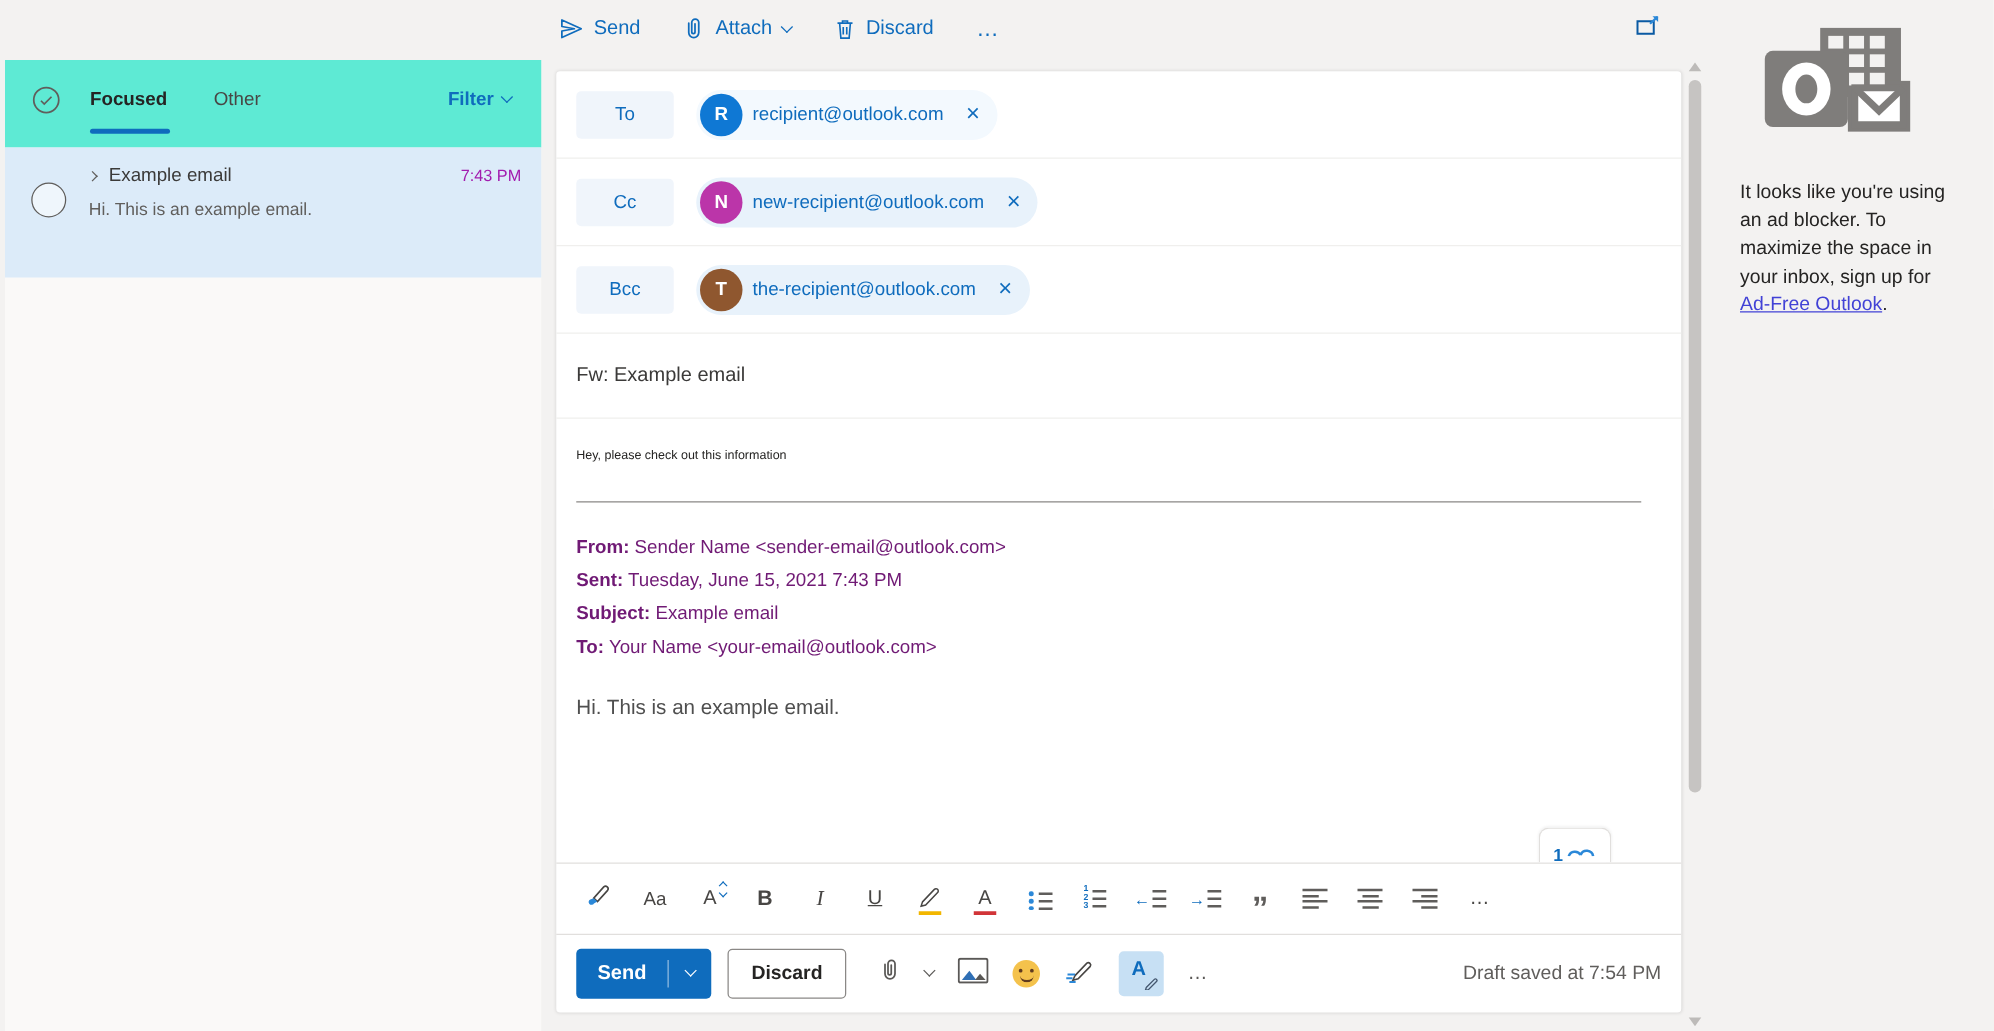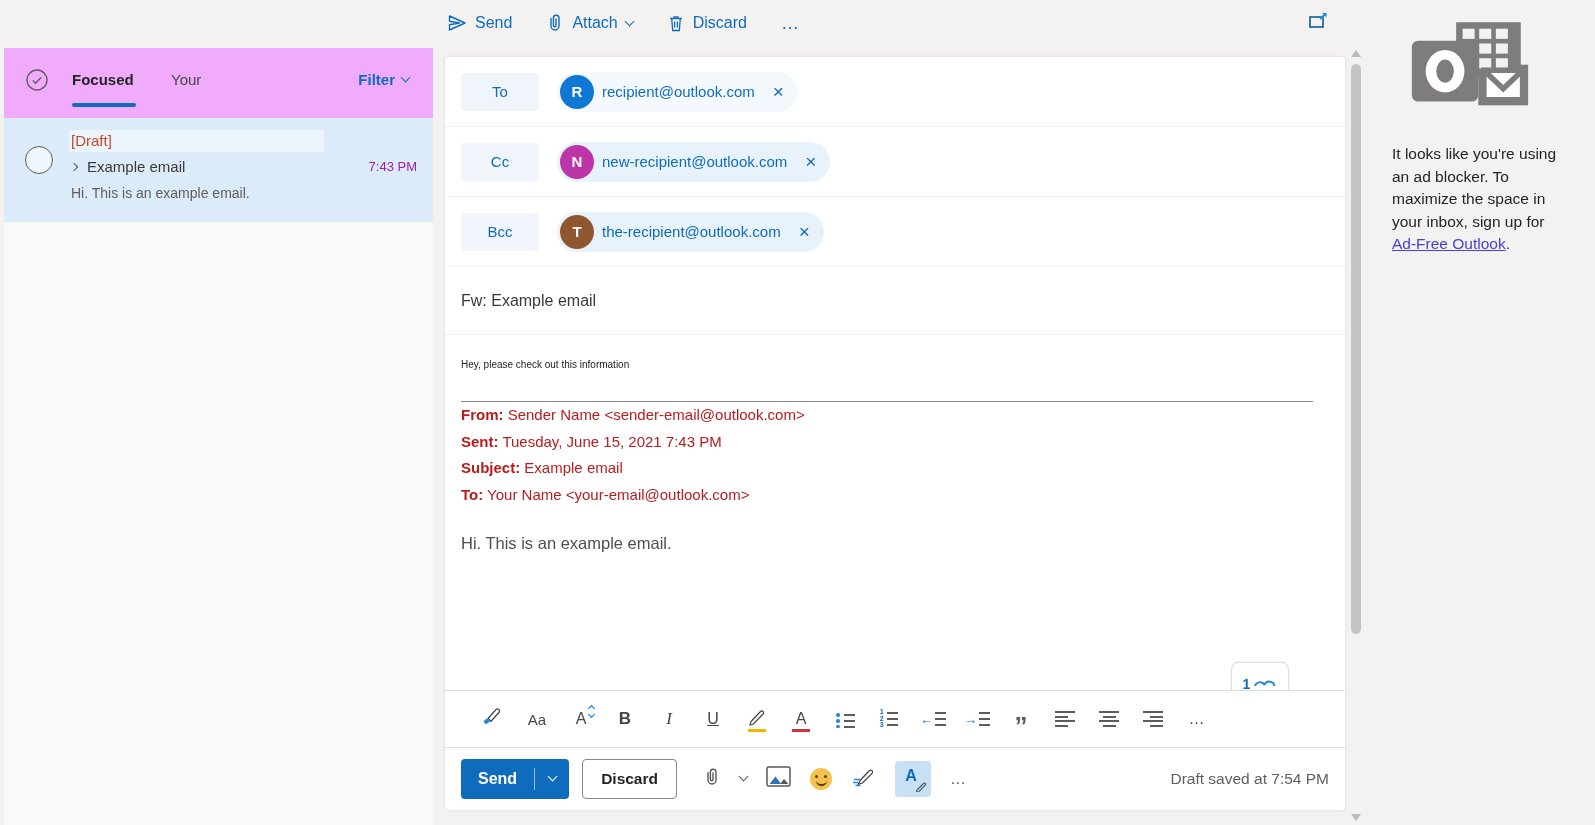--- a/index.html
+++ b/index.html
@@ -15,21 +15,21 @@
   .top-toolbar { position:absolute; left:0; top:0; width:100%; height:46px; }
   .tt-group { position:absolute; left:447px; top:0; height:46px; display:flex; align-items:center; gap:34px; }
   .tt-btn { display:flex; align-items:center; gap:8px; color:var(--accent); font-size:16px; cursor:pointer; }
   .tt-btn svg { display:block; }
   .chev { width:7px; height:7px; border-right:1.5px solid currentColor; border-bottom:1.5px solid currentColor;
           display:inline-block; transform:rotate(45deg); margin-top:-4px; }
   .tt-more { font-size:18px; letter-spacing:2px; color:var(--accent); cursor:pointer; }
   .popout { position:absolute; left:1308px; top:11px; color:var(--accent); cursor:pointer; }
   
   .list-panel { position:absolute; left:4px; top:48px; width:429px; height:777px; background:#faf9f8; }
-  .list-header { position:relative; height:70px; background:#f0abfc; }
+  .list-header { position:relative; height:70px; background:#5eead4; }
   .select-all { position:absolute; left:21px; top:20px; cursor:pointer; }
   .tab { position:absolute; top:23px; font-size:15px; cursor:pointer; color:#484644; }
   .tab-focused { left:68px; font-weight:bold; color:#252423; }
   .tab-other { left:167px; }
   .tab-underline { position:absolute; left:68px; top:55px; width:64px; height:4px; background:var(--accent); border-radius:2px; }
   .filter-btn { position:absolute; right:24px; top:23px; color:var(--accent); font-size:15px; font-weight:bold; cursor:pointer; display:flex; align-items:center; gap:7px; }
   .list-item { position:relative; height:104px; background:var(--selected_bg); cursor:pointer; }
   .radio { position:absolute; left:21px; top:28px; width:28px; height:28px; border-radius:50%; border:1.5px solid #5f5d5b; background:rgba(255,255,255,.55); cursor:pointer; }
   .li-rows { position:absolute; left:67px; right:16px; top:10px; }
   .li-row1 { position:relative; height:26px; line-height:26px; font-size:15px; }
@@ -48,30 +48,30 @@
   .pill { margin-left:18px; height:40px; border-radius:20px; display:flex; align-items:center; cursor:pointer; }
   .avatar { width:34px; height:34px; border-radius:50%; margin-left:3px; color:#fff; font-size:15px; font-weight:bold;
             display:flex; align-items:center; justify-content:center; }
   .pill-email { color:var(--accent); font-size:15px; margin:0 10px 0 8px; }
   .pill-x { color:var(--accent); font-size:19px; padding:0 14px 0 8px; cursor:pointer; line-height:1; }
   .subject-row { height:68px; display:flex; align-items:center; padding:0 16px; border-bottom:1px solid #f0efed;
                  font-size:16px; color:#3b3a39; }
   .body-area { position:relative; height:355px; padding:0 16px; overflow:hidden; cursor:text; }
   .body-intro { margin-top:24px; font-size:10px; color:#252423; }
   .body-divider { margin-top:31px; border:none; border-top:1px solid #8a8886; width:852px; }
-  .quoted { font-size:15px; color:#b91c1c; line-height:26.5px; }
+  .quoted { margin-top:23px; font-size:15px; color:#701a75; line-height:26.5px; }
   .quoted b { font-weight:bold; }
   .body-closing { margin-top:26px; font-size:16.5px; color:#4f4f4f; }
   .editor-badge { position:absolute; right:56px; bottom:0; width:58px; height:28px; background:#fff;
                   border:1px solid #e1dfdd; border-bottom:none; border-radius:8px 8px 0 0;
                   display:flex; align-items:flex-end; justify-content:center; gap:3px; overflow:hidden; cursor:pointer;
                   box-shadow:0 -1px 2px rgba(0,0,0,.05); padding-bottom:0; }
   .editor-badge .cnt { color:var(--accent); font-size:14px; font-weight:bold; margin-bottom:-2px; }
   
-  .fmt-bar { height:57px; border-top:1px solid #e1dfdd; display:flex; align-items:center; padding:0 26px; }
+  .fmt-bar { height:57px; border-top:1px solid #e1dfdd; display:flex; align-items:center; padding:0 13px; }
   .fmt-btn { width:32px; height:36px; margin:0 6px; display:flex; align-items:center; justify-content:center;
              color:var(--icon_gray); cursor:pointer; position:relative; flex:0 0 auto; }
   .g-font { font-size:15px; }
   .g-bold { font-size:17px; font-weight:bold; }
   .g-italic { font-size:17px; font-style:italic; font-family:"Liberation Serif", serif; }
   .g-under { font-size:16px; text-decoration:underline; }
   .g-quote { font-size:26px; font-weight:bold; color:#5f5d5b; line-height:0; margin-top:14px; }
   .g-more { font-size:16px; letter-spacing:1px; }
   .fontsize-ic { position:relative; font-size:16px; }
   .fontsize-ic .ud { position:absolute; left:13px; top:-4px; display:flex; flex-direction:column; gap:1px; }
@@ -165,34 +165,30 @@
 
 <div class="list-panel">
   <div class="list-header">
     <span class="select-all">
       <span><svg width="24" height="24" viewBox="0 0 24 24">
             <circle cx="12" cy="12" r="10" fill="none" stroke="#605e5c" stroke-width="1.4"></circle>
             <path d="M7.8 12.6 l2.6 2.6 L16.2 9.4" fill="none" stroke="#605e5c" stroke-width="1.4"></path>
           </svg></span>
     </span>
     <span class="tab tab-focused">Focused</span>
-    <span class="tab tab-other">Your</span>
+    <span class="tab tab-other">Other</span>
     <span class="tab-underline"></span>
     <span class="filter-btn">
       <span>Filter</span>
       <span class="chev"></span>
     </span>
   </div>
   <div class="list-item">
     <span class="radio"></span>
     <div class="li-rows">
-      <div class="li-row1">
-        <span class="hl-band"></span>
-        <span class="draft" style="color: rgb(197, 73, 43);">[Draft]</span>
-      </div>
       <div class="li-row2">
         <span class="chev-right"></span>
         <span>Example email</span>
         <span class="li-time">7:43 PM</span>
       </div>
       <div class="li-row3">Hi. This is an example email.</div>
     </div>
   </div>
 </div>
 

